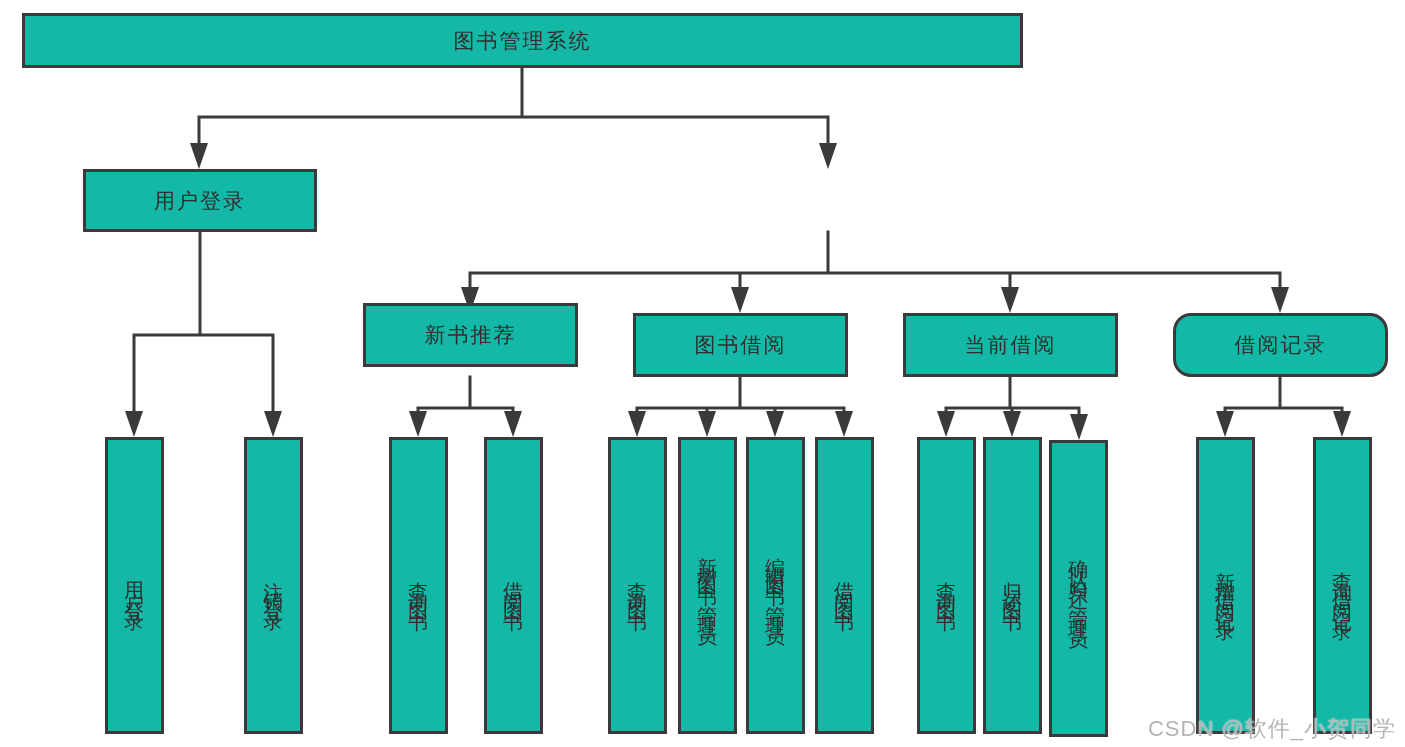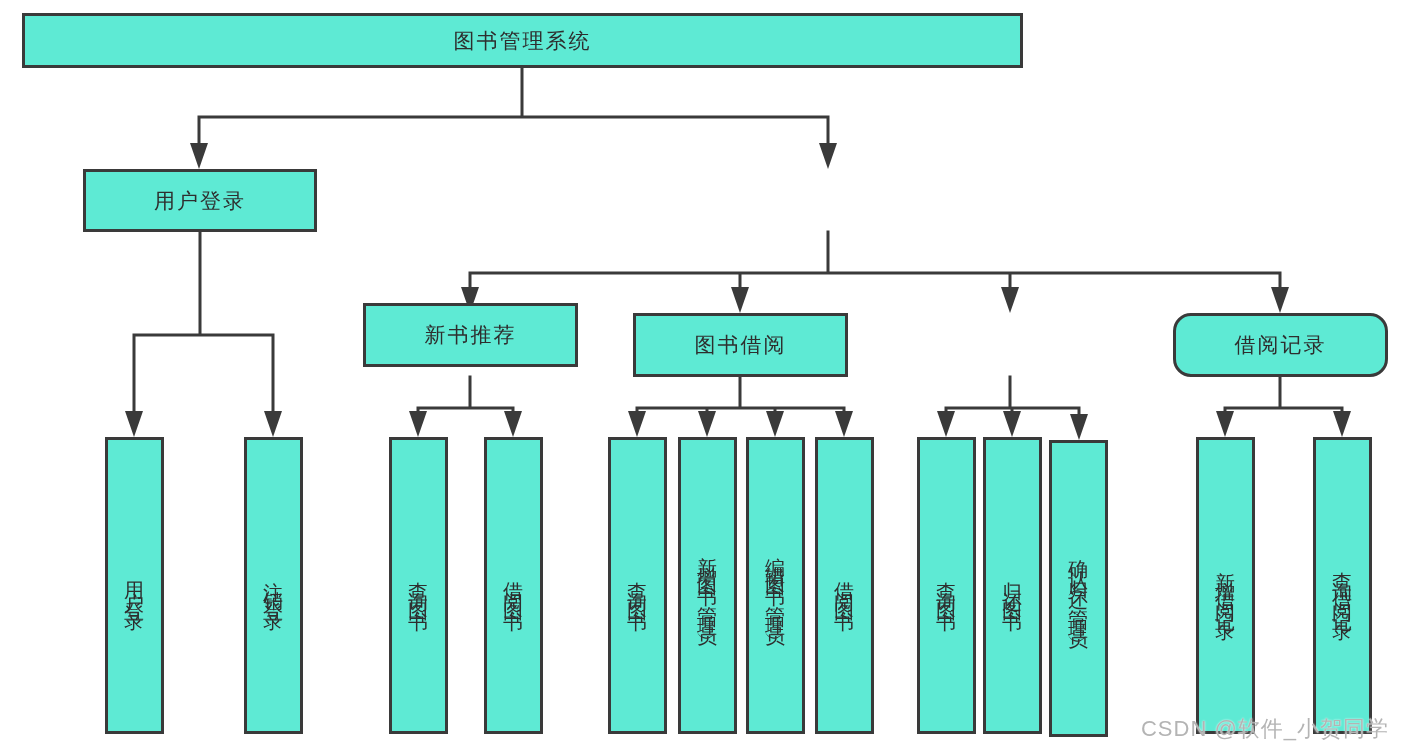--- a/index.html
+++ b/index.html
@@ -16,21 +16,21 @@
     background:var(--background);
     overflow:hidden;
   }
   .connectors{position:absolute;left:0;top:0;z-index:1;}
   .connectors path{stroke:var(--line);stroke-width:3;fill:none;stroke-linecap:square;}
   .connectors polygon{fill:var(--line);stroke:none;}
 
   .node{
     position:absolute;
     box-sizing:border-box;
-    background:#5eead4;
+    background:#14b8a6;
     border:3px solid var(--line);
     display:flex;
     align-items:center;
     justify-content:center;
     color:var(--text);
     z-index:2;
     font-family:Liberation Serif, serif;
   }
   .hnode{
     font-size:21px;
@@ -65,21 +65,21 @@
   .v-bb-edit{left:746px;}
   .v-bb-borrow{left:815px;}
   .v-cb-query{left:917px;}
   .v-cb-return{left:983px;}
   .v-cb-confirm{left:1049px;top:440px;}
   .v-br-add{left:1196px;}
   .v-br-query{left:1313px;}
 
   .watermark{
     position:absolute;
-    right:16px;
+    right:9px;
     top:714px;
     z-index:3;
     font-size:22px;
     letter-spacing:1px;
     color:var(--watermark);
     text-shadow:0 0 2px #fff;
     white-space:nowrap;
   }
 </style>
 </head>
@@ -136,20 +136,21 @@
       <polygon points="1333,411 1351,411 1342,437"></polygon>
     </g>
   </svg>
 
   <div class="node hnode n-root">图书管理系统</div>
 
   <div class="node hnode n-user-login">用户登录</div>
 
   <div class="node hnode n-new-book-rec">新书推荐</div>
   <div class="node hnode n-book-borrow">图书借阅</div>
+  <div class="node hnode n-current-borrow">当前借阅</div>
   <div class="node hnode n-borrow-records">借阅记录</div>
 
   <div class="node vnode v-ul-login">用户登录</div>
   <div class="node vnode v-ul-logout">注销登录</div>
 
   <div class="node vnode v-nb-query">查询图书</div>
   <div class="node vnode v-nb-borrow">借阅图书</div>
 
   <div class="node vnode v-bb-query">查询图书</div>
   <div class="node vnode v-bb-add">新增图书（管理员）</div>

